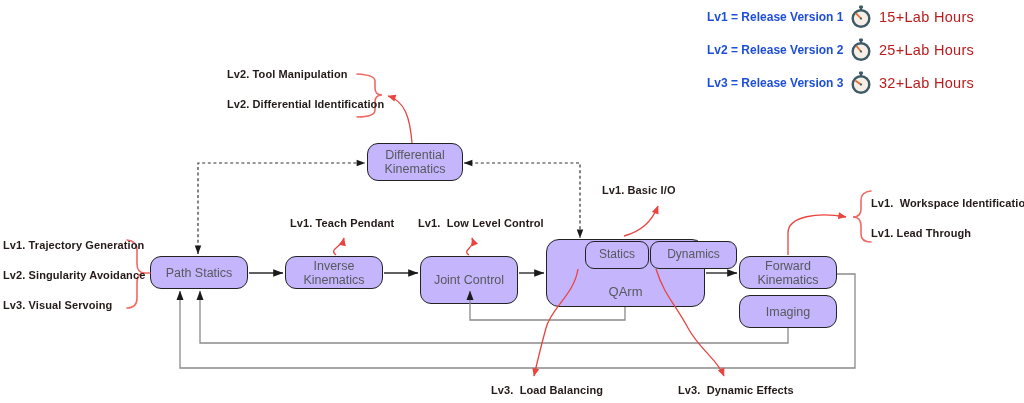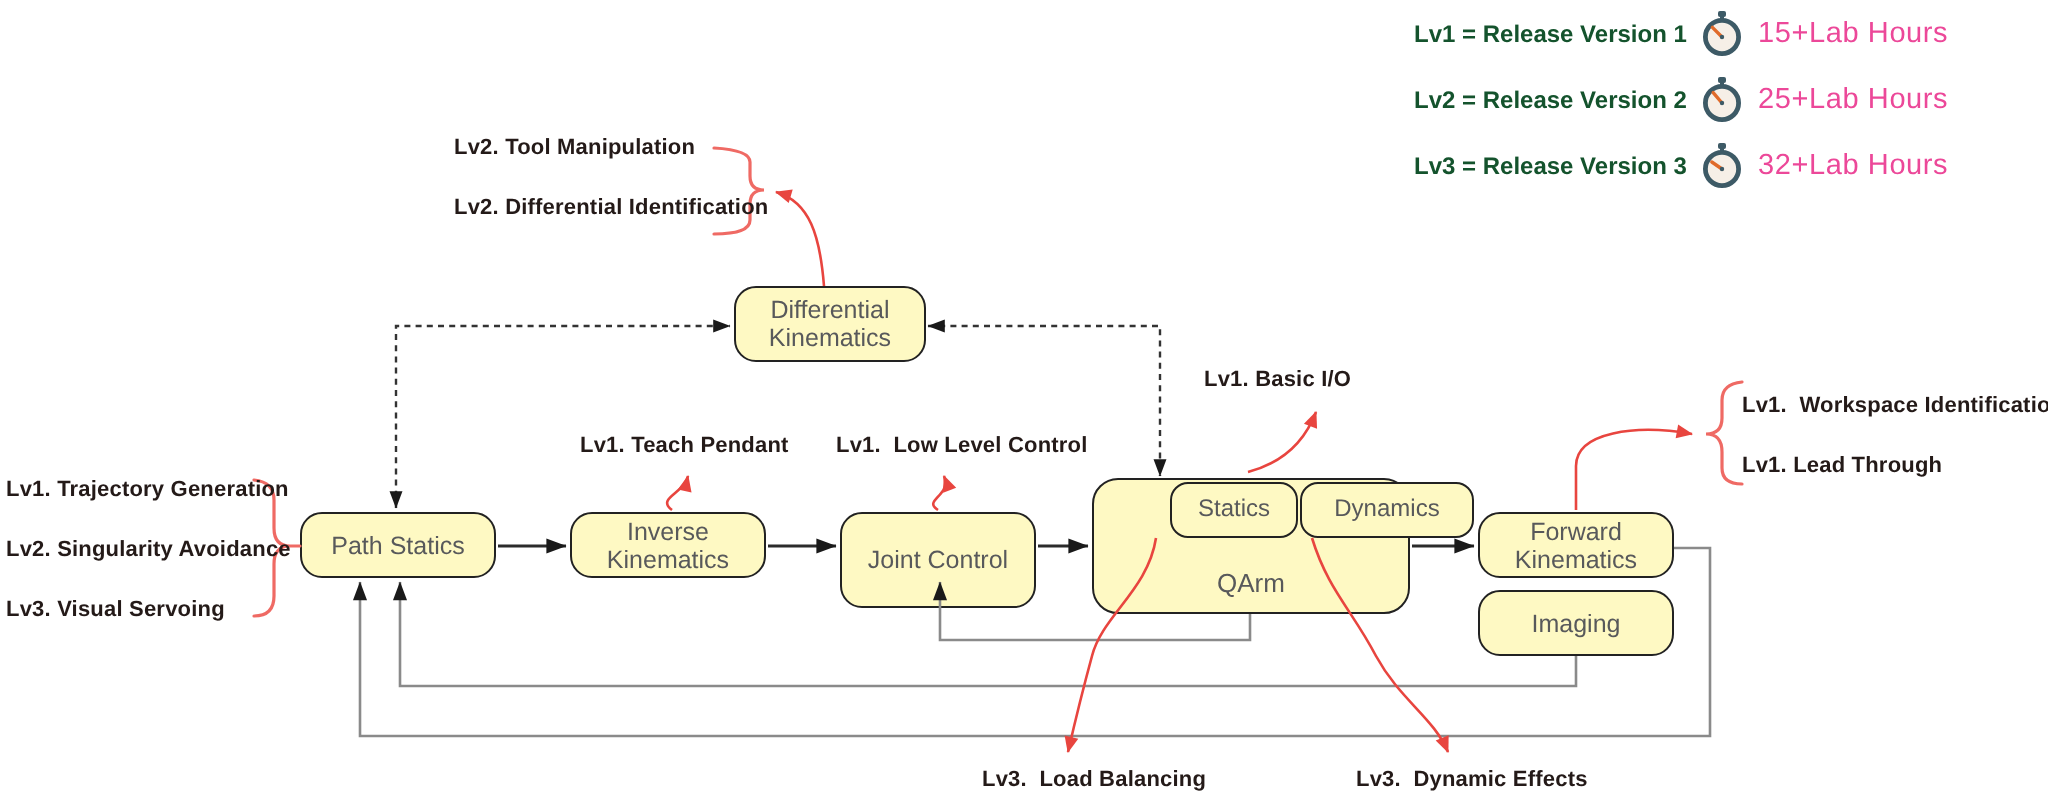--- a/index.html
+++ b/index.html
@@ -2,40 +2,40 @@
 <html><head>
 <meta charset="utf-8">
 <style>
   html,body{margin:0;padding:0;background:#fff;}
   #stage{
     position:relative;width:1024px;height:403px;background:#fff;overflow:hidden;
     font-family:"Liberation Sans","DejaVu Sans",sans-serif;
   }
   
   .node{
-    position:absolute;box-sizing:border-box;background:#fef9c3;
+    position:absolute;box-sizing:border-box;background:#c4b5fd;
     border:1.7px solid #222;border-radius:11px;z-index:2;
     display:flex;align-items:center;justify-content:center;
     text-align:center;font-size:12.5px;color:#58595b;line-height:1.12;
   }
   .node .nlabel{display:block;width:94%;}
   .inner-node{border-radius:9px;border-width:1.5px;font-size:12px;margin-left:36px;}
   #qarm-box{justify-content:center;align-items:flex-end;}
   .qarm-text{position:absolute;left:0;right:0;bottom:6px;text-align:center;
     font-size:13px;color:#58595b;}
   
   .ann{
     position:absolute;z-index:4;font-size:11px;font-weight:700;color:#241a18;
     white-space:pre;letter-spacing:.1px;text-align:right;
   }
   
   .legend-row{position:absolute;left:707px;display:flex;align-items:center;z-index:4;height:24px;}
-  .legend-label{flex:0 0 143px;font-size:12px;font-weight:700;color:#14532d;white-space:pre;}
+  .legend-label{flex:0 0 143px;font-size:12px;font-weight:700;color:#1d4ed8;white-space:pre;}
   .stopwatch{width:22px;height:24px;display:inline-block;}
-  .legend-hours{margin-left:7px;font-size:14.5px;color:#ec4899;letter-spacing:.3px;white-space:pre;}
+  .legend-hours{margin-left:7px;font-size:14.5px;color:#b91c1c;letter-spacing:.3px;white-space:pre;}
   
   #wires{position:absolute;left:0;top:0;z-index:3;pointer-events:none;}
 </style>
 </head>
 <body>
 
 <div id="stage">
 
   <div class="legend-row" style="top:5px">
     <span class="legend-label">Lv1 = Release Version 1</span>

